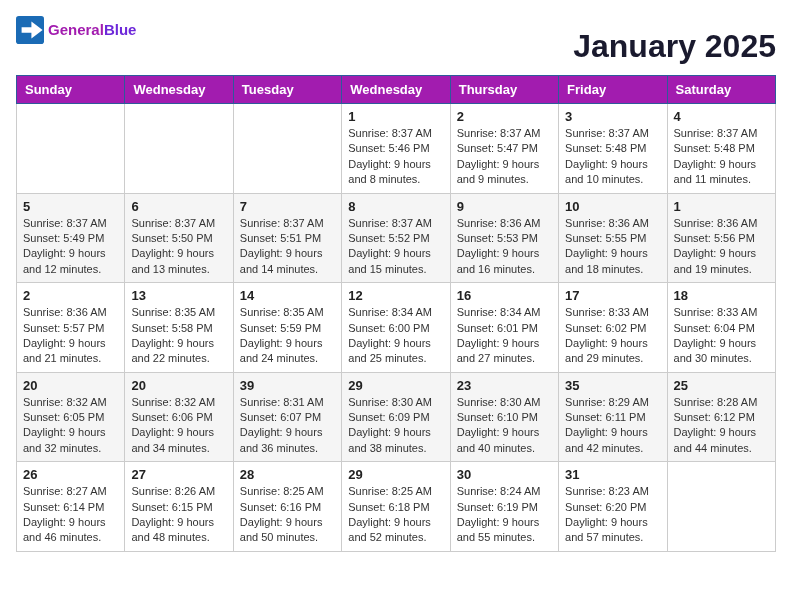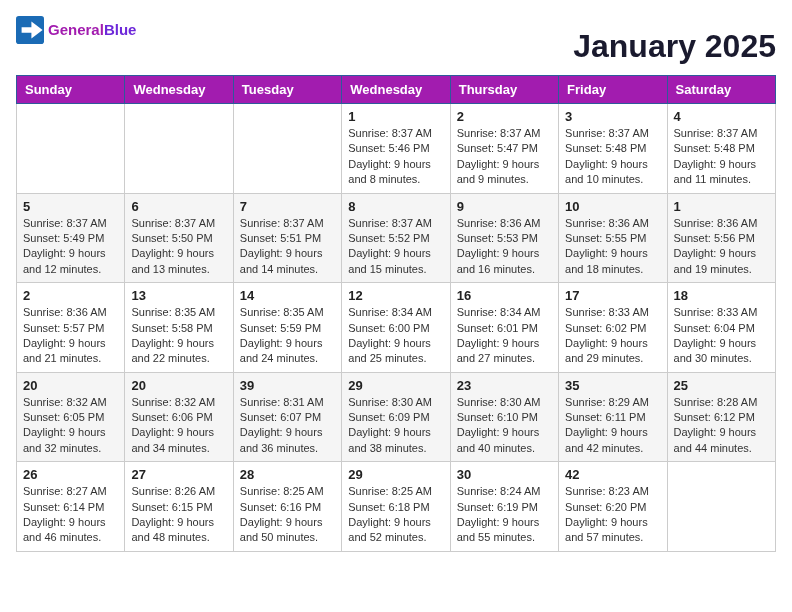--- a/index.html
+++ b/index.html
@@ -237,19 +237,19 @@
         </td>
         <td>
           <div class="cell-day">29</div>
           <div class="cell-info">Sunrise: 8:25 AM<br>Sunset: 6:18 PM<br>Daylight: 9 hours and 52 minutes.</div>
         </td>
         <td>
           <div class="cell-day">30</div>
           <div class="cell-info">Sunrise: 8:24 AM<br>Sunset: 6:19 PM<br>Daylight: 9 hours and 55 minutes.</div>
         </td>
         <td>
-          <div class="cell-day">42</div>
+          <div class="cell-day">31</div>
           <div class="cell-info">Sunrise: 8:23 AM<br>Sunset: 6:20 PM<br>Daylight: 9 hours and 57 minutes.</div>
         </td>
         <td class="empty-cell"></td>
       </tr>
     </tbody>
 </table>
 
 </body></html>

